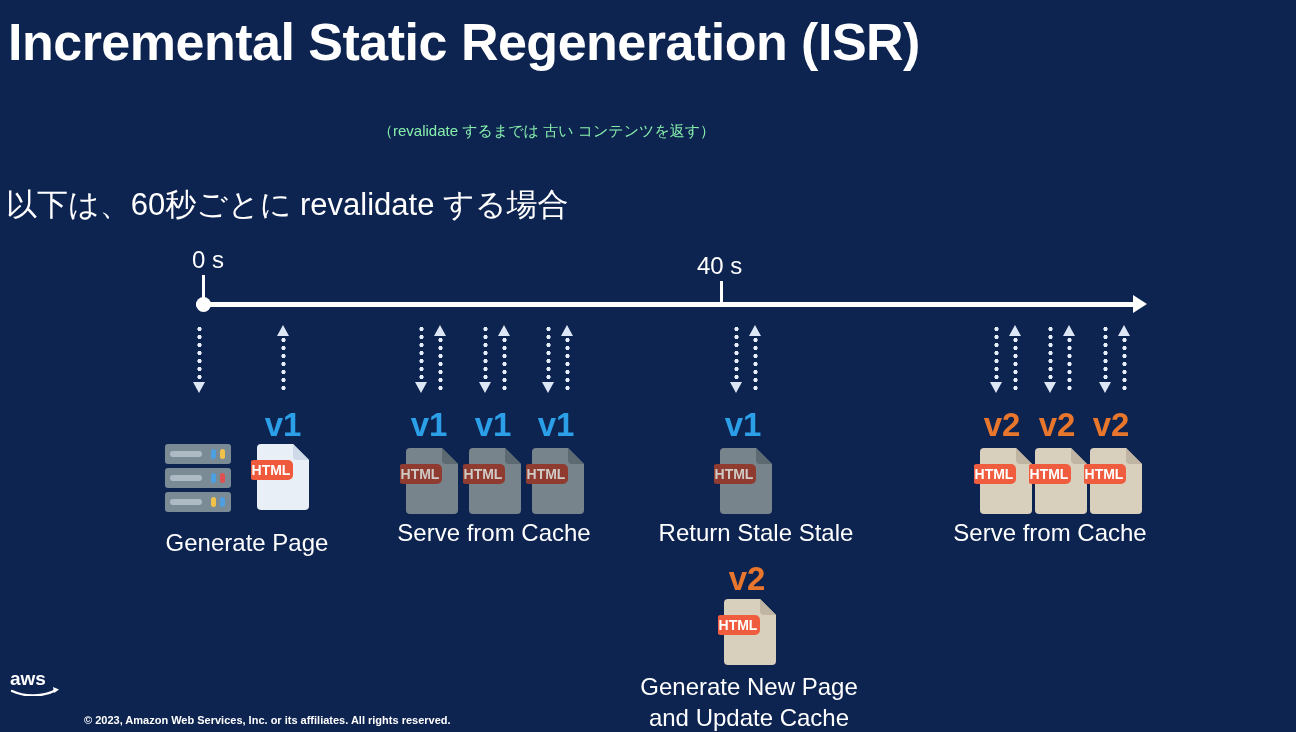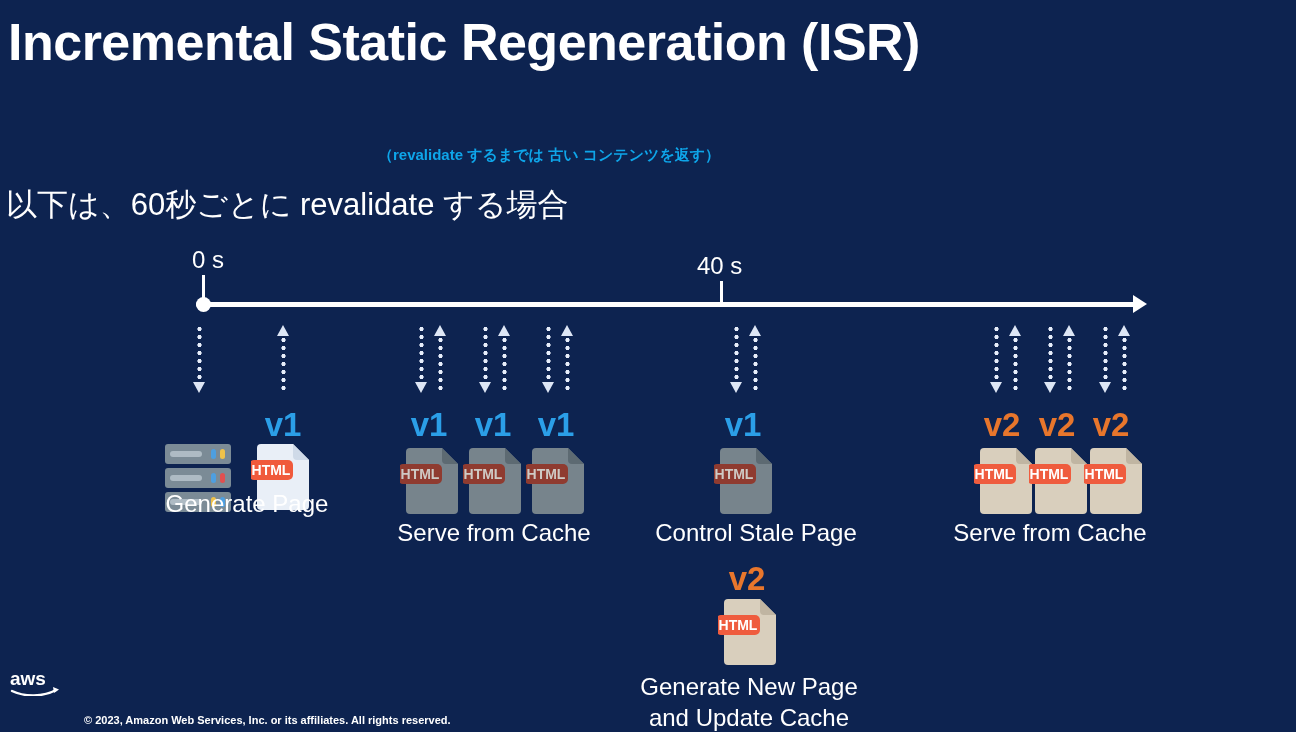--- a/index.html
+++ b/index.html
@@ -31,24 +31,23 @@
     color: #ffffff;
     white-space: nowrap;
   }
 
   
   #subtitle-note {
     position: absolute;
     left: 378px;
     top: 122px;
     font-size: 15px;
-    font-weight: 700;
-    color: #0ea5e9;
-    white-space: nowrap;
-    margin-top: 24px;
+    font-weight: 400;
+    color: #86efac;
+    white-space: nowrap;
   }
   #subtitle-line1 {
     position: absolute;
     left: 6px;
     top: 142px;
     font-size: 31px;
     font-weight: 400;
     color: #ffffff;
     white-space: nowrap;
   }
@@ -293,21 +292,21 @@
         </div>
         <div class="fileicon" style="left: 251px; top: 442px;">
           <svg viewBox="0 0 62 72" xmlns="http://www.w3.org/2000/svg">
             <path d="M10 2 H42 L58 18 V64 a4 4 0 0 1 -4 4 H10 a4 4 0 0 1 -4 -4 V6 a4 4 0 0 1 4 -4 Z" fill="#e9eff7"></path>
             <path d="M42 2 L58 18 H46 a4 4 0 0 1 -4 -4 Z" fill="#cfdae8"></path>
             <rect x="-2" y="18" width="44" height="20" rx="5" fill="#f05a3c"></rect>
             <text x="20" y="33" text-anchor="middle" font-family="Liberation Sans, sans-serif" font-size="14" font-weight="700" fill="#ffffff">HTML</text>
             <text x="33" y="58" text-anchor="middle" font-family="Liberation Sans, sans-serif" font-size="21" font-weight="700" fill="#d9442e"></text>
           </svg>
         </div>
-        <div class="caption" style="left: 247px; top: 490px;">Generate Page</div>
+        <div class="caption" style="left: 247px; top: 529px;">Generate Page</div>
       </div>
       <div>
         <div class="vlabel" style="left: 429px; top: 406px; color: rgb(43, 159, 232);">v1</div>
         <div class="vlabel" style="left: 493px; top: 406px; color: rgb(43, 159, 232);">v1</div>
         <div class="vlabel" style="left: 556px; top: 406px; color: rgb(43, 159, 232);">v1</div>
         <div class="fileicon" style="left: 400px; top: 446px;">
           <svg viewBox="0 0 62 72" xmlns="http://www.w3.org/2000/svg">
             <path d="M10 2 H42 L58 18 V64 a4 4 0 0 1 -4 4 H10 a4 4 0 0 1 -4 -4 V6 a4 4 0 0 1 4 -4 Z" fill="#77848c"></path>
             <path d="M42 2 L58 18 H46 a4 4 0 0 1 -4 -4 Z" fill="#5d6a72"></path>
             <rect x="-2" y="18" width="44" height="20" rx="5" fill="#8f3b30"></rect>
@@ -339,21 +338,21 @@
         <div class="vlabel" style="left: 743px; top: 406px; color: rgb(43, 159, 232);">v1</div>
         <div class="fileicon" style="left: 714px; top: 446px;">
           <svg viewBox="0 0 62 72" xmlns="http://www.w3.org/2000/svg">
             <path d="M10 2 H42 L58 18 V64 a4 4 0 0 1 -4 4 H10 a4 4 0 0 1 -4 -4 V6 a4 4 0 0 1 4 -4 Z" fill="#77848c"></path>
             <path d="M42 2 L58 18 H46 a4 4 0 0 1 -4 -4 Z" fill="#5d6a72"></path>
             <rect x="-2" y="18" width="44" height="20" rx="5" fill="#8f3b30"></rect>
             <text x="20" y="33" text-anchor="middle" font-family="Liberation Sans, sans-serif" font-size="14" font-weight="700" fill="#cfcac5">HTML</text>
             <text x="33" y="58" text-anchor="middle" font-family="Liberation Sans, sans-serif" font-size="21" font-weight="700" fill="#8f3b30"></text>
           </svg>
         </div>
-        <div class="caption" style="left: 756px; top: 519px;">Control Stale Page</div>
+        <div class="caption" style="left: 756px; top: 519px;">Return Stale Stale</div>
       </div>
       <div>
         <div class="vlabel" style="left: 1002px; top: 406px; color: rgb(232, 118, 44);">v2</div>
         <div class="vlabel" style="left: 1057px; top: 406px; color: rgb(232, 118, 44);">v2</div>
         <div class="vlabel" style="left: 1111px; top: 406px; color: rgb(232, 118, 44);">v2</div>
         <div class="fileicon" style="left: 974px; top: 446px;">
           <svg viewBox="0 0 62 72" xmlns="http://www.w3.org/2000/svg">
             <path d="M10 2 H42 L58 18 V64 a4 4 0 0 1 -4 4 H10 a4 4 0 0 1 -4 -4 V6 a4 4 0 0 1 4 -4 Z" fill="#d9cfbd"></path>
             <path d="M42 2 L58 18 H46 a4 4 0 0 1 -4 -4 Z" fill="#c0b5a2"></path>
             <rect x="-2" y="18" width="44" height="20" rx="5" fill="#ef5c3e"></rect>

